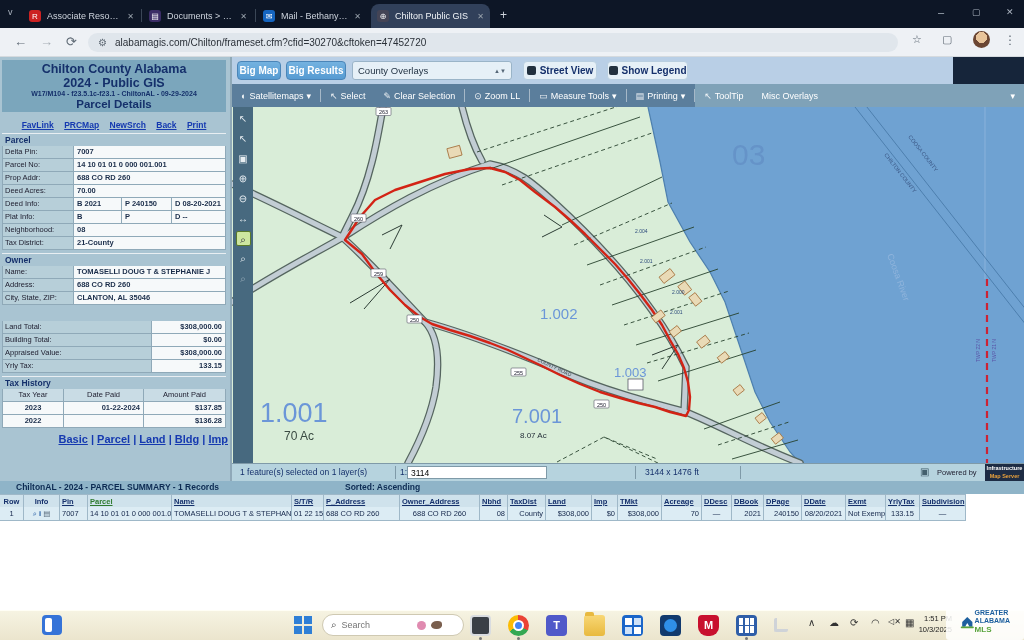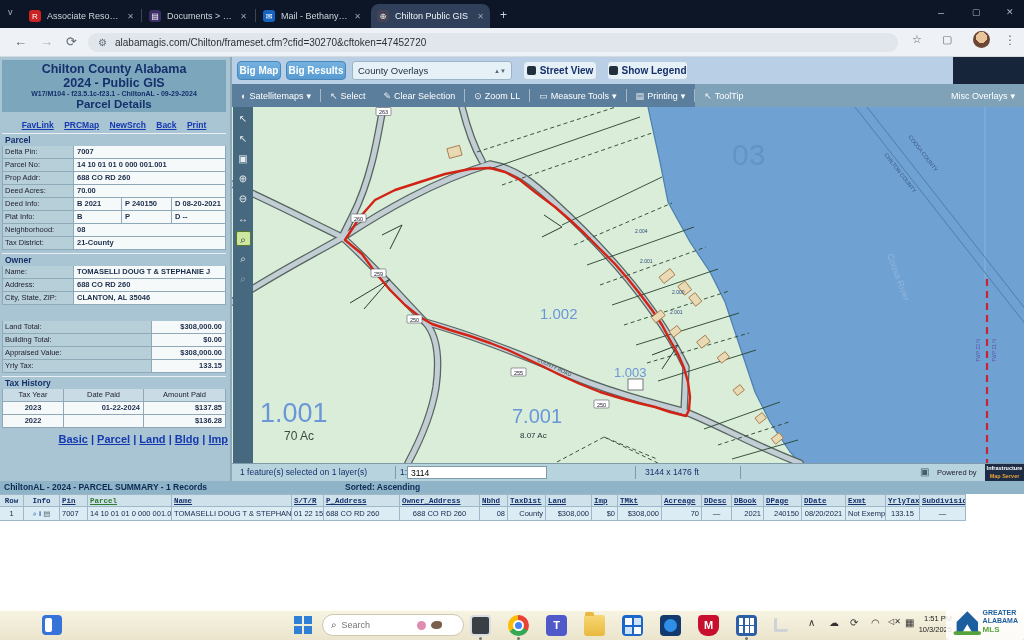--- a/index.html
+++ b/index.html
@@ -45,21 +45,21 @@
   #overlaysel .spin{margin-left:auto;font-size:6px;color:#567;}
   .litebtn{top:61px;height:19px;background:#e6f0f7;border:1px solid #b9cfe0;border-radius:4px;font-size:10px;font-weight:bold;color:#15306b;display:flex;align-items:center;justify-content:center;gap:4px;}
   .litebtn .bic{width:9px;height:9px;background:#22303e;border-radius:2px;display:inline-block;}
 
   
   #tb2{left:232px;top:84px;width:792px;height:23px;background:#5b7e9c;color:#fff;font-size:9px;display:flex;align-items:center;}
   #tb2 .seg{display:flex;align-items:center;gap:3px;padding:0 9px;height:23px;}
   #tb2 .ic{font-size:9px;opacity:.9;}
   #tb2 .dv{width:1px;height:13px;background:rgba(255,255,255,.45);}
   #tb2 .lite{background:#7fa2b8;}
-  #tb2 .lite2{background:#7fa2b8;flex:1;justify-content:flex-end;}
+  #tb2 .lite2{background:#7fa2b8;flex:1;justify-content:space-between;}
 
   
   #map{left:232px;top:107px;width:792px;height:356px;background:#d9edd8;}
   #toolstrip{left:233px;top:107px;width:20px;height:356px;background:#47697f;display:flex;flex-direction:column;align-items:center;padding-top:4px;gap:5px;}
   #toolstrip .mt{width:15px;height:15px;color:#e8eef2;font-size:10px;line-height:15px;text-align:center;}
   #toolstrip .mt.on{background:#cde6a0;border:1px solid #5a7a2a;color:#223;border-radius:2px;}
   #toolstrip .mt.dim{opacity:.45;}
 
   
   #statusbar{left:232px;top:463px;width:792px;height:18px;background:#b6d3de;border-top:1px solid #7f9aa8;font-size:8.5px;color:#15306b;}
@@ -68,21 +68,21 @@
   #pbbadge{left:753px;top:0px;width:39px;height:18px;background:#1d2c44;color:#fff;font-size:5.5px;font-weight:bold;text-align:center;line-height:1.5;}
   #pbbadge .o{color:#e8a13c;}
 
   
   #results{left:0;top:481px;width:1024px;height:129px;background:#fff;}
   #rtitle{left:0;top:0;width:1024px;height:13px;background:#8fb4c8;font-size:8.5px;font-weight:bold;color:#0c2a52;}
   #rtitle .lk{color:#1539b0;text-decoration:underline;}
   .rrow{display:flex;position:absolute;left:0;width:970px;}
   .rc{border-right:1px solid #9fb8c8;border-bottom:1px solid #9fb8c8;font-size:7.5px;padding:1.5px 2px;white-space:nowrap;overflow:hidden;}
   #rhead{top:13px;}
-  #rhead .rc{background:#cfe2ec;font-weight:bold;color:#15306b;text-decoration:underline;border-top:1px solid #9fb8c8;font-family:Liberation Mono, monospace;}
+  #rhead .rc{background:#cfe2ec;font-weight:bold;color:#15306b;text-decoration:underline;border-top:1px solid #9fb8c8;}
   #rhead .rc.plain{text-decoration:none;}
   #rhead .rc.green{color:#2e7a2e;}
   #rdata{top:26px;}
   #rdata .rc{background:#dcecf4;color:#14264a;}
   .w0{width:24px}.w1{width:36px}.w2{width:28px}.w3{width:84px}.w4{width:120px}.w5{width:32px}.w6{width:76px}.w7{width:80px}.w8{width:28px}.w9{width:38px}.w10{width:46px}.w11{width:26px}.w12{width:44px}.w13{width:40px}.w14{width:30px}.w15{width:32px}.w16{width:38px}.w17{width:44px}.w18{width:40px}.w19{width:34px}.w20{width:46px}
   .tc{text-align:center}.tr{text-align:right}
 
   
   #taskbar{left:0;top:610px;width:1024px;height:30px;background:linear-gradient(#f6f3e2,#ebe5cd);border-top:1px solid #fffef5;}
   #widgeticon{left:42px;top:615px;width:20px;height:20px;border-radius:4px;background:#3573d8;}
@@ -90,21 +90,21 @@
   #startbtn{left:294px;top:616px;width:18px;height:18px;display:grid;grid-template-columns:8px 8px;grid-gap:2px;}
   #startbtn b{width:8px;height:8px;background:#2f7fd6;}
   #searchpill{left:322px;top:614px;width:142px;height:22px;background:#fff;border:1px solid #cfc9b2;border-radius:11px;display:flex;align-items:center;padding:0 8px;gap:5px;}
   #searchpill input{border:none;outline:none;width:70px;font-size:9px;color:#555;background:transparent;}
   #searchpill .sic{font-size:10px;color:#444;}
   .birdblob{border-radius:50%;}
   .tkic{top:615px;width:21px;height:21px;border-radius:4px;}
   .tkdot{top:637px;width:3px;height:3px;border-radius:50%;background:#777;}
   .tray{top:617px;color:#333;font-size:10px;}
   #clock{left:908px;top:613px;width:44px;text-align:right;font-size:7.5px;color:#222;line-height:1.5;}
-  #mls{left:946px;top:604px;width:78px;height:36px;background:rgba(255,255,255,.85);border-radius:3px;display:flex;align-items:center;padding:1px 6px;}
+  #mls{left:946px;top:604px;width:78px;height:36px;background:rgba(255,255,255,.85);border-radius:3px;display:flex;align-items:center;padding:1px 14px;}
   #mls .txt{font-size:7px;font-weight:bold;color:#1d5f9e;line-height:1.15;}
   #mls .txt .g{color:#57a33b;font-size:8px;}
 </style>
 </head>
 <body>
 
 <div id="titlebar" class="abs">
   <span class="abs" style="left:8px;top:7px;color:#aab3bf;font-size:9px;">v</span>
 </div>
 <div class="tab abs" style="left:23px;width:117px;">
@@ -446,21 +446,21 @@
   <span class="abs" style="left:688px;top:2px;color:#44606e;font-size:10px;">▣</span>
   <span class="abs" style="left:705px;top:4px;font-size:7.5px;color:#223;">Powered by</span>
   <span id="pbbadge" class="abs">
     <span>Infrastructure</span><br>
     <span class="o">Map Server</span>
   </span>
 </div>
 
 <div id="results" class="abs">
   <div id="rtitle" class="abs">
-    <span class="abs" style="left:4px;top:1px;">ChiltonAL - 2024 - PARCEL SUMMARY - 1 Records</span>
+    <span class="abs" style="left:16px;top:1px;">ChiltonAL - 2024 - PARCEL SUMMARY - 1 Records</span>
     <span class="abs" style="left:345px;top:1px;">Sorted: Ascending</span>
   </div>
   <div id="rhead" class="rrow">
     <span class="rc w0 plain tc">Row</span>
     <span class="rc w1 plain tc">Info</span>
     <span class="rc w2">Pin</span>
     <span class="rc w3 green">Parcel</span>
     <span class="rc w4">Name</span>
     <span class="rc w5">S/T/R</span>
     <span class="rc w6">P_Address</span>

